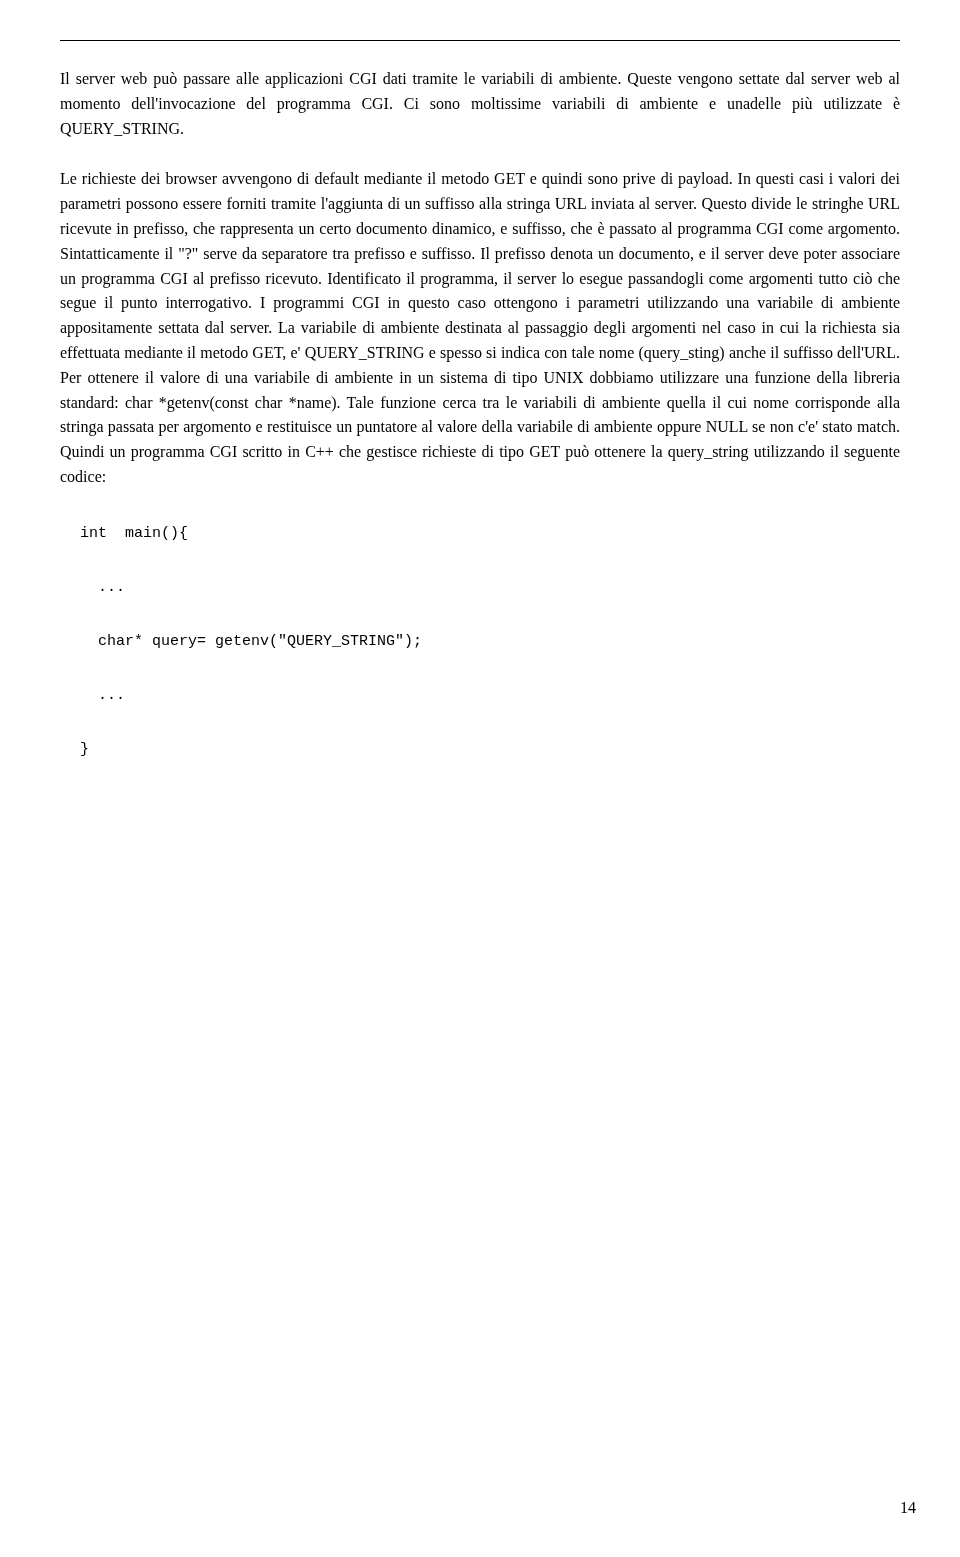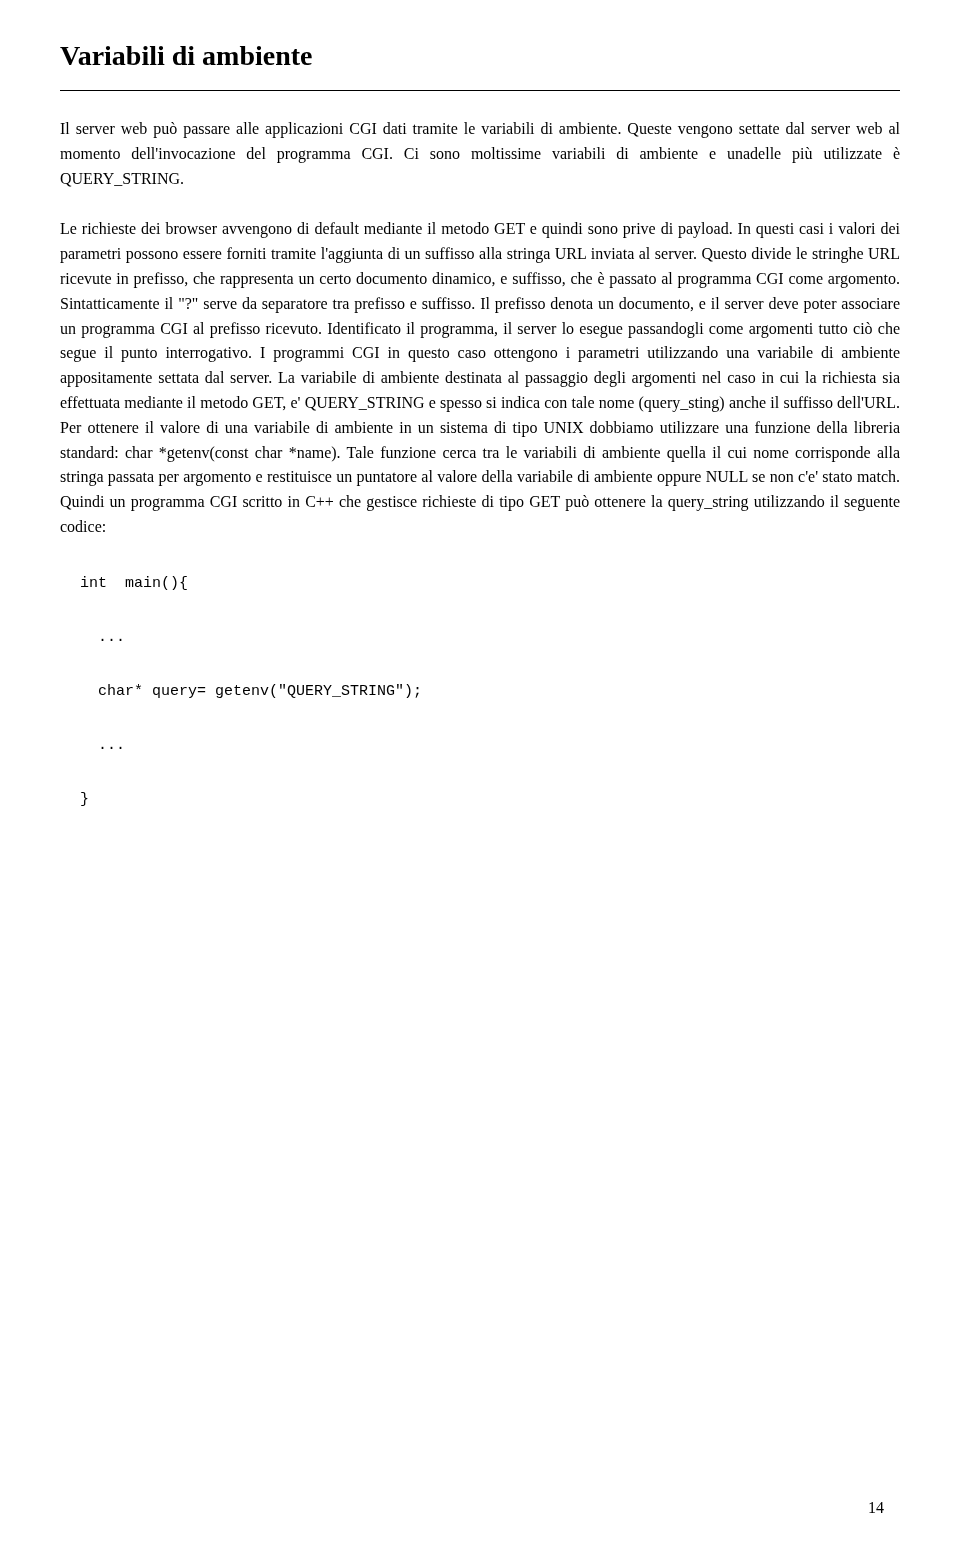--- a/index.html
+++ b/index.html
@@ -56,31 +56,30 @@
     }
 
     .code-block .code-line {
       display: block;
       white-space: pre;
     }
 
     .page-number {
       position: absolute;
       bottom: 40px;
-      right: 76px;
+      right: 44px;
       font-size: 16px;
       font-family: "Times New Roman", Times, serif;
     }
   </style>
 </head>
 <body>
 
 <div class="page-container">
 
-  <h1 class="page-title">Variabili di ambiente</h1>
 
   <hr class="divider">
 
   <p class="body-text">Il server web può passare alle applicazioni CGI dati tramite le variabili di ambiente. Queste vengono settate dal server web al momento dell'invocazione del programma CGI. Ci sono moltissime variabili di ambiente e unadelle più utilizzate è QUERY_STRING.</p>
 
   <p class="body-text">Le richieste dei browser avvengono di default mediante il metodo GET e quindi sono prive di payload. In questi casi i valori dei parametri possono essere forniti tramite l'aggiunta di un suffisso alla stringa URL inviata al server. Questo divide le stringhe URL ricevute in prefisso, che rappresenta un certo documento dinamico, e suffisso, che è passato al programma CGI come argomento. Sintatticamente il "?" serve da separatore tra prefisso e suffisso. Il prefisso denota un documento, e il server deve poter associare un programma CGI al prefisso ricevuto. Identificato il programma, il server lo esegue passandogli come argomenti tutto ciò che segue il punto interrogativo. I programmi CGI in questo caso ottengono i parametri utilizzando una variabile di ambiente appositamente settata dal server. La variabile di ambiente destinata al passaggio degli argomenti nel caso in cui la richiesta sia effettuata mediante il metodo GET, e' QUERY_STRING e spesso si indica con tale nome (query_sting) anche il suffisso dell'URL. Per ottenere il valore di una variabile di ambiente in un sistema di tipo UNIX dobbiamo utilizzare una funzione della libreria standard: char *getenv(const char *name). Tale funzione cerca tra le variabili di ambiente quella il cui nome corrisponde alla stringa passata per argomento e restituisce un puntatore al valore della variabile di ambiente oppure NULL se non c'e' stato match. Quindi un programma CGI scritto in C++ che gestisce richieste di tipo GET può ottenere la query_string utilizzando il seguente codice:</p>
 
   <div class="code-block">
   <span class="code-line">int  main(){</span>
       <span class="code-line">&nbsp;</span>

